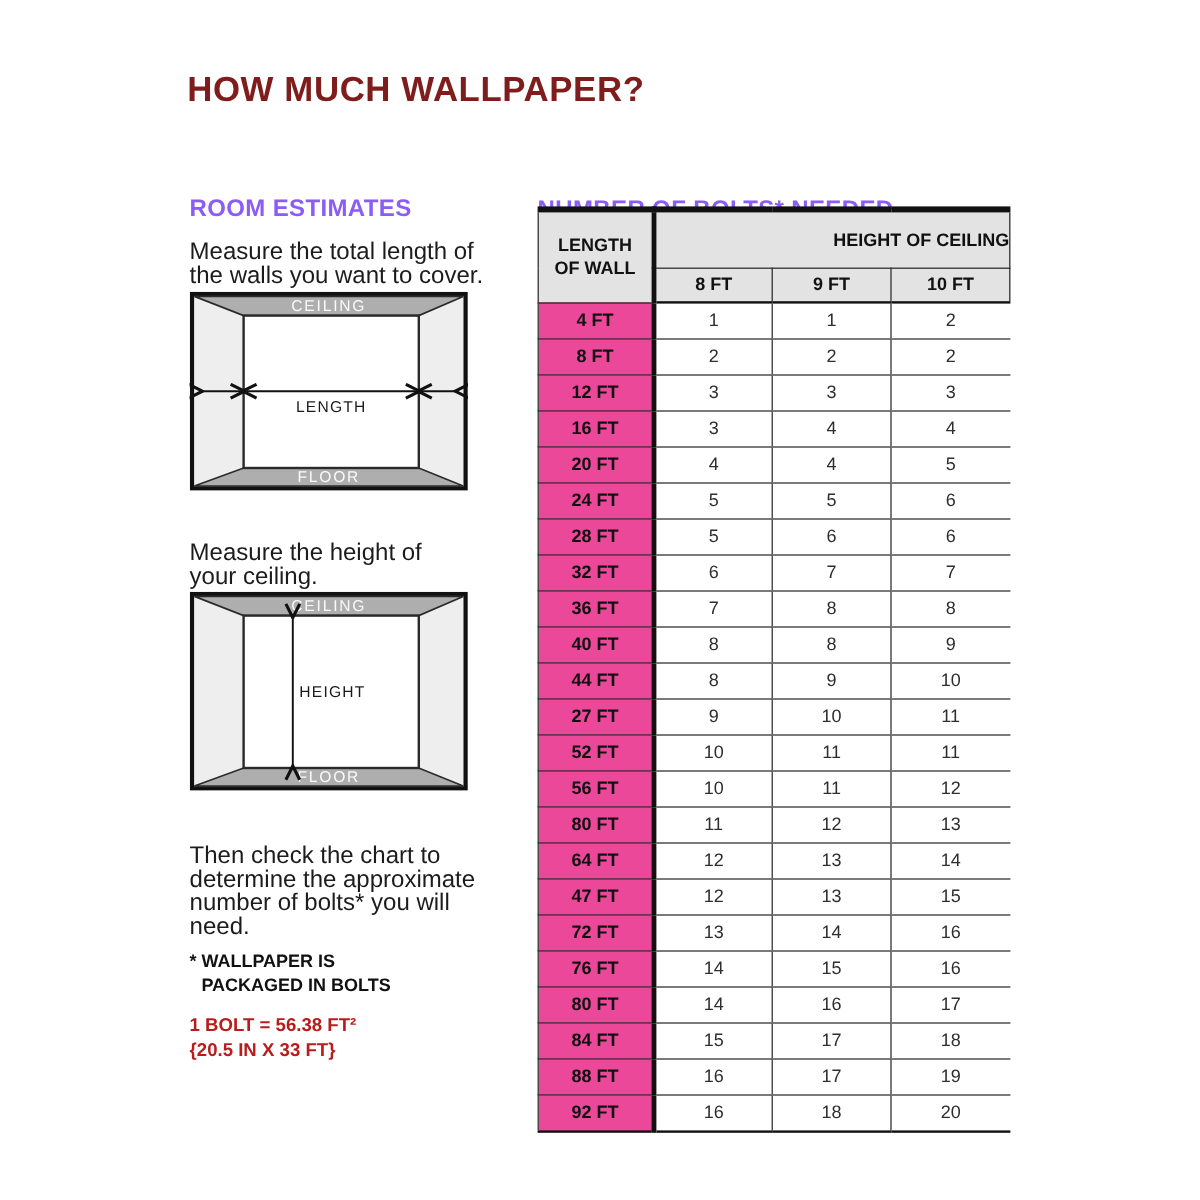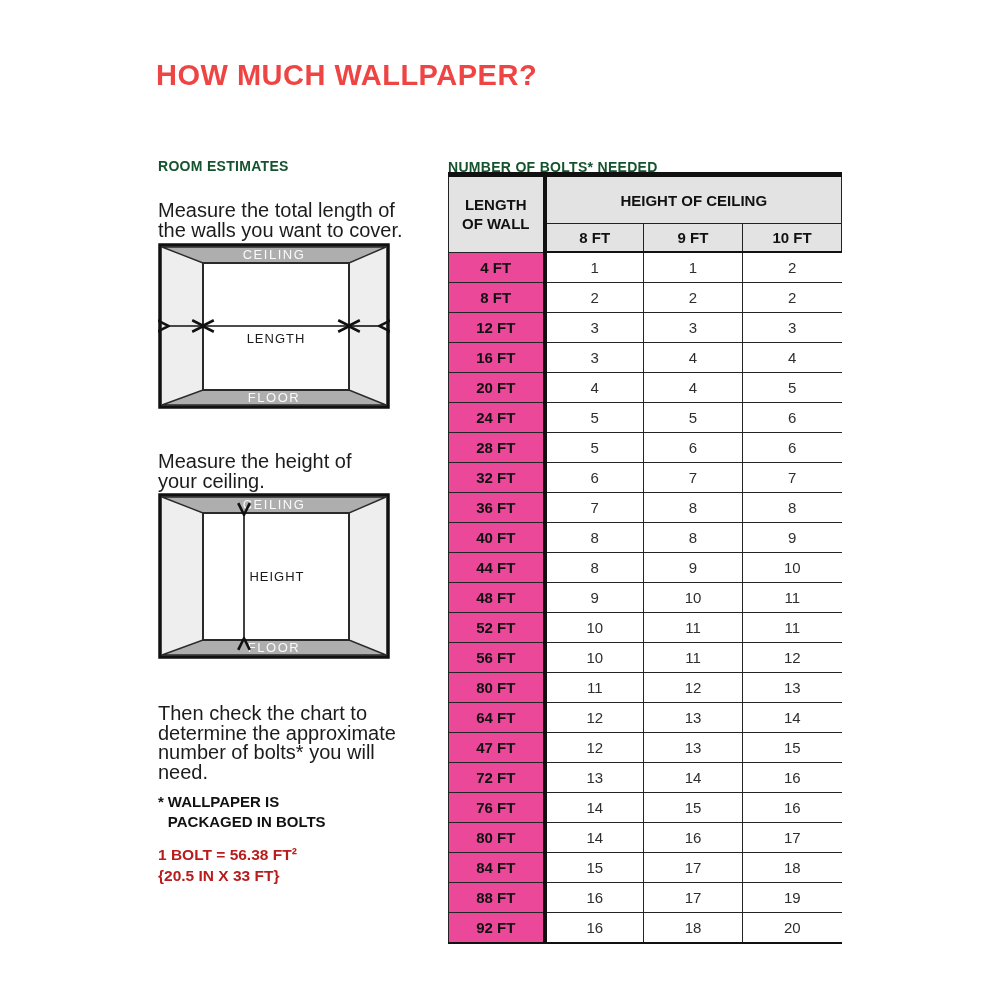--- a/index.html
+++ b/index.html
@@ -2,24 +2,24 @@
 <html><head>
 <meta charset="utf-8">
 <style>
   html,body{margin:0;padding:0;}
   body{
     width:1000px;height:1000px;background:#ffffff;position:relative;
     font-family:"Liberation Sans", sans-serif;color:#1a1a1a;
   }
   .abs{position:absolute;}
   .page-title{
-    left:156px;top:40px;font-size:29px;font-weight:bold;color:#ef4444;letter-spacing:0.5px;
+    left:156px;top:40px;font-size:29px;font-weight:bold;color:#7f1d1d;letter-spacing:0.5px;
   }
   .section-heading{
-    font-size:14px;font-weight:bold;color:#14532d;letter-spacing:0.3px;
+    font-size:20px;font-weight:bold;color:#8b5cf6;letter-spacing:0.3px;
   }
   .room-heading{left:158px;top:146px;}
   .bolts-heading{left:448px;top:147px;width:393px;text-align:left;}
   .para{
     font-size:20px;line-height:19.5px;white-space:pre-line;color:#1c1c1c;
   }
   .p1{left:158px;top:181px;width:250px;}
   .p2{left:158px;top:432px;width:250px;}
   .p3{left:158px;top:684px;width:270px;}
   .footnote{
@@ -43,21 +43,21 @@
     border-top:5px solid #111;
   }
   th,td{padding:0;text-align:center;vertical-align:middle;font-size:15px;}
   thead th{background:#e3e3e3;color:#111;}
   .wall-header{
     width:96px;font-weight:bold;font-size:15px;line-height:19px;white-space:pre-line;
     border-left:1.5px solid #222;border-right:4px solid #111;border-bottom:1.5px solid #222;
   }
   .ceiling-header{
     height:46px;font-weight:bold;
-    border-left:4px solid #111;border-right:1.5px solid #222;border-bottom:1.5px solid #222;
+    border-left:4px solid #111;border-right:1.5px solid #222;border-bottom:1.5px solid #222;text-align:right;
   }
   .sub-header th{
     height:27px;font-weight:bold;
     border-bottom:2.5px solid #111;border-left:1.5px solid #222;
   }
   .sub-header th:first-child{border-left:4px solid #111;}
   .sub-header th:last-child{border-right:1.5px solid #222;}
   tbody td{
     height:29px;border-bottom:1.5px solid #242424;color:#2e2e2e;
   }
@@ -216,21 +216,21 @@
           <td class="value-cell">8</td>
           <td class="value-cell">9</td>
         </tr>
         <tr>
           <td class="wall-cell">44 FT</td>
           <td class="value-cell">8</td>
           <td class="value-cell">9</td>
           <td class="value-cell">10</td>
         </tr>
         <tr>
-          <td class="wall-cell">48 FT</td>
+          <td class="wall-cell">27 FT</td>
           <td class="value-cell">9</td>
           <td class="value-cell">10</td>
           <td class="value-cell">11</td>
         </tr>
         <tr>
           <td class="wall-cell">52 FT</td>
           <td class="value-cell">10</td>
           <td class="value-cell">11</td>
           <td class="value-cell">11</td>
         </tr>

